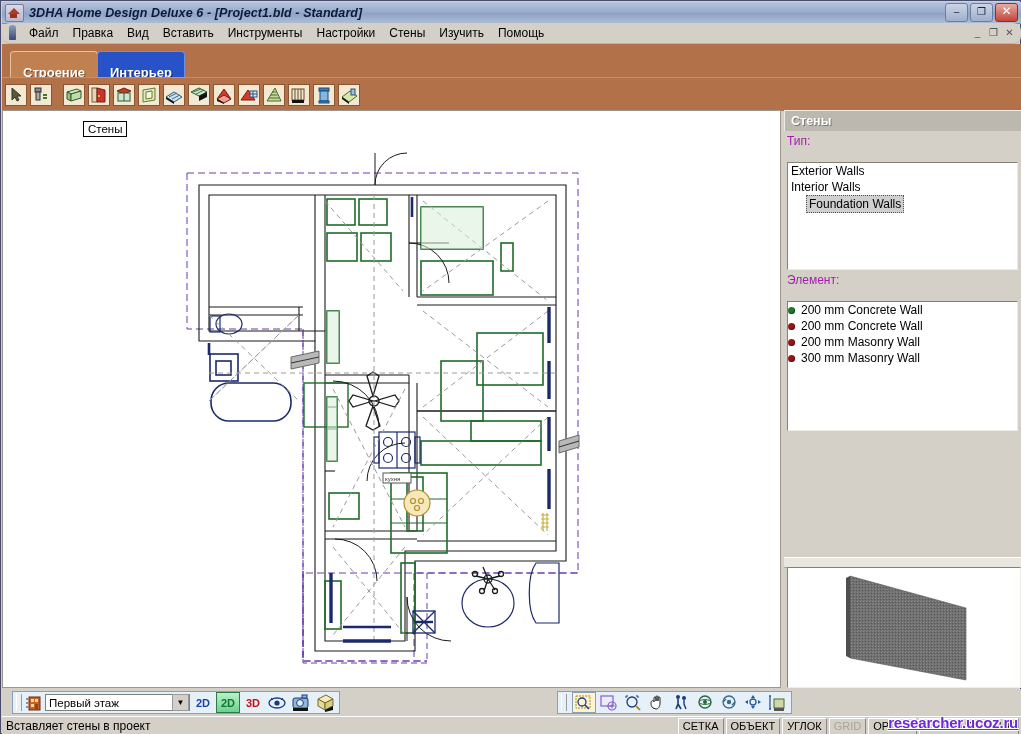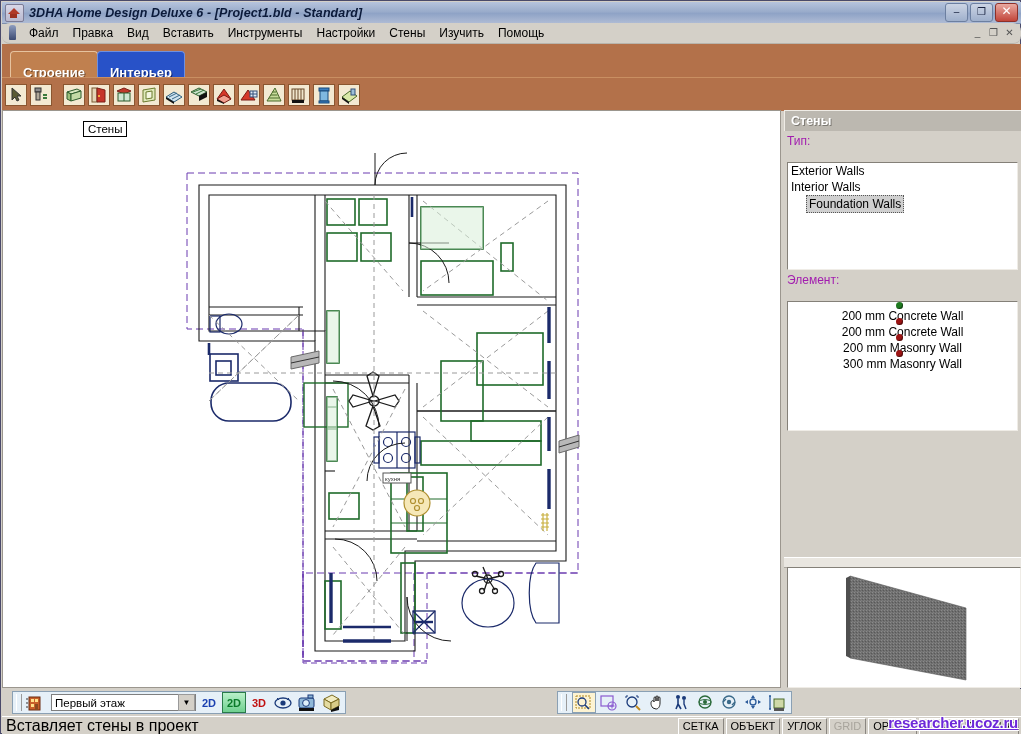--- a/index.html
+++ b/index.html
@@ -71,51 +71,51 @@
   .rp-head{height:20px;background:#bcb8b0;border-top:1px solid #efece6;border-left:1px solid #efece6;
      display:flex;align-items:center;padding-left:6px;font-weight:bold;font-size:12.5px;
      color:#fff;text-shadow:1px 1px 0 #7d7a73;}
   .rp-lab{padding:3px 0 14px 3px;font-size:12px;color:#a21caf;}
   .listbox{margin:0 3px;background:#fff;border:1px solid #848078;
      border-right-color:#efece6;border-bottom-color:#efece6;box-sizing:border-box;}
   .lb-type{height:108px;}
   .lb-elem{height:130px;}
   .lb-item{font-size:12px;line-height:16px;padding:0 3px;color:#000;white-space:nowrap;}
   .lb-item.sel{border:1px dotted #555;background:#cfcfcf;display:inline-block;padding:0 2px;margin-left:18px;}
-  .el-row{display:flex;align-items:center;height:16px;flex-direction:column;}
+  .el-row{display:flex;align-items:center;height:16px;}
   .bullet{width:7px;height:7px;border-radius:50%;margin-right:6px;flex:none;
      box-shadow:inset -1px -1px 0 rgba(0,0,0,.45);}
   .el-txt{font-size:12px;color:#000;white-space:nowrap;}
   .preview{position:absolute;left:786px;top:566px;width:234px;height:121px;background:#fff;
      border:1px solid #848078;border-right-color:#efece6;border-bottom-color:#efece6;
      box-sizing:border-box;overflow:hidden;}
   .pv-strip{position:absolute;left:783px;top:556px;width:237px;height:9px;background:#e9e6e0;
      border-top:1px solid #fff;border-bottom:1px solid #a8a49c;}
 
   
   .botbar{position:absolute;left:1px;top:688px;width:1019px;height:27px;background:#d4d0c8;}
   .grp{position:absolute;top:2px;height:23px;background:#e6f0f8;border:1px solid #8aa0b4;
      display:flex;align-items:center;box-sizing:border-box;}
   .grp.left{left:10px;padding:0 3px;}
   .grp.right{left:555px;padding:0 3px;}
   .gripper{width:4px;height:17px;border-left:1px solid #fff;border-right:1px solid #9a9a9a;margin-right:3px;}
   .floorsel{width:145px;height:17px;background:#fff;border:1px solid #7f7f7f;
      display:flex;align-items:center;font-size:11.5px;color:#000;padding-left:3px;
-     box-sizing:border-box;margin-left:8px;}
+     box-sizing:border-box;margin-left:2px;}
   .floorsel .arw{margin-left:auto;width:15px;height:15px;background:#d4d0c8;border:1px solid #9a9a9a;
      display:flex;align-items:center;justify-content:center;font-size:8px;color:#000;}
   .sbtn{width:22px;height:19px;margin-left:2px;position:relative;flex:none;
         display:flex;align-items:center;justify-content:center;
         font-weight:bold;font-size:11px;font-family:"Liberation Sans",sans-serif;}
   .vicon{width:22px;height:19px;margin-left:2px;position:relative;flex:none;}
 
   
   .statusbar{position:absolute;left:1px;top:715px;width:1019px;height:18px;background:#d4d0c8;
      border-top:1px solid #fff;display:flex;align-items:center;}
-  .st-msg{font-size:16px;color:#000;padding-left:4px;}
+  .st-msg{font-size:12px;color:#000;padding-left:4px;}
   .st-cells{margin-left:auto;display:flex;padding-right:2px;}
   .st-cell{border:1px solid #fff;border-right-color:#8a8680;border-bottom-color:#8a8680;
      font-size:11px;color:#000;padding:0 4px;margin-left:2px;line-height:15px;height:15px;white-space:nowrap;}
   .st-cell.off{color:#a8a49c;}
   .watermark{position:absolute;right:2px;top:713px;font-weight:bold;font-size:15px;
      color:#6d28d9;letter-spacing:-0.2px;text-shadow:1px 1px 0 #fff,-1px -1px 0 #fff,1px -1px 0 #fff,-1px 1px 0 #fff;
      z-index:40;font-family:"Liberation Sans",sans-serif;text-decoration:underline;}
 </style>
 </head>
 <body>

